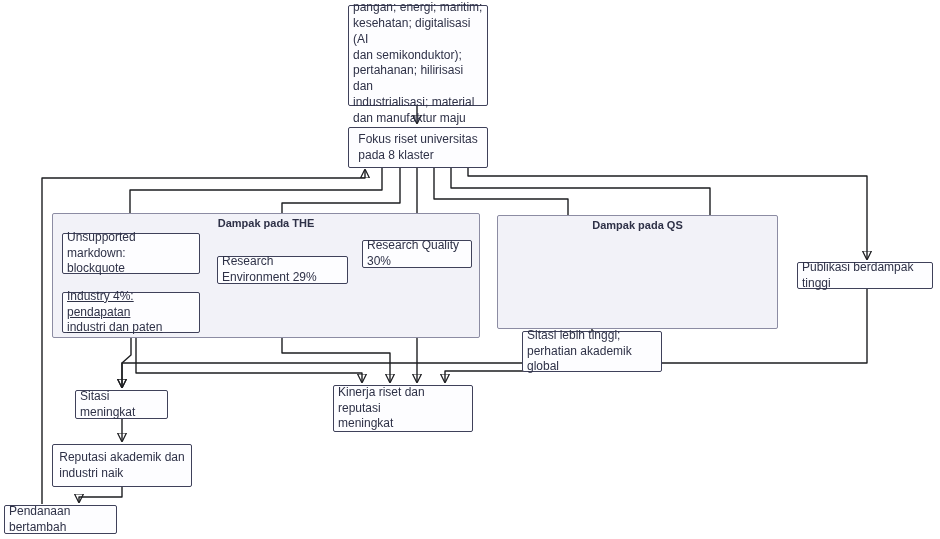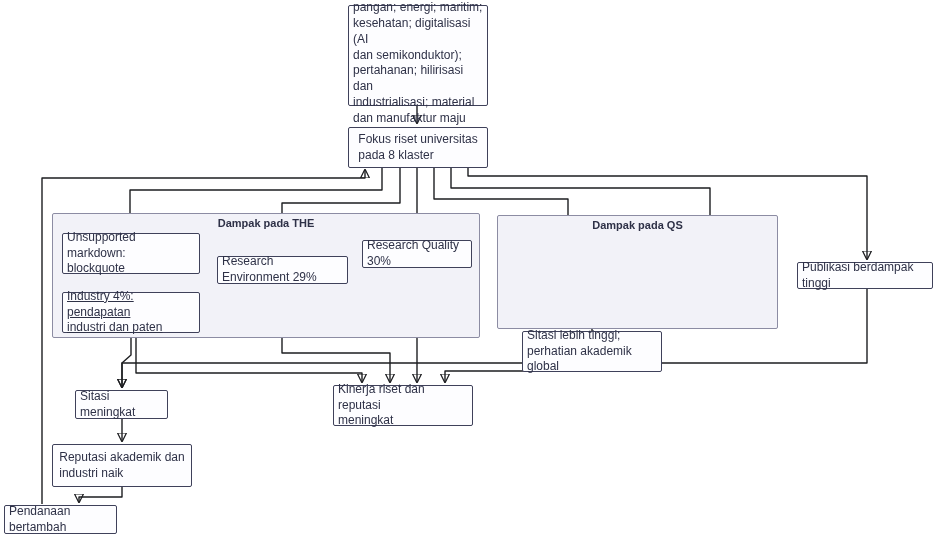--- a/index.html
+++ b/index.html
@@ -119,21 +119,21 @@
 
   <div class="node" style="left:362px; top:240px; width:110px; height:28px;">Research Quality 30%</div>
 
 
 
   <div class="node" style="left:522px; top:283px; width:140px; height:41px;margin-top:48px;">Sitasi lebih tinggi;
 perhatian akademik global</div>
 
   <div class="node" style="left:797px; top:262px; width:136px; height:27px;">Publikasi berdampak tinggi</div>
 
-  <div class="node" style="left:333px; top:385px; width:140px; height:41px;">Kinerja riset dan reputasi
+  <div class="node" style="left:333px; top:385px; width:140px; height:47px;">Kinerja riset dan reputasi
 meningkat</div>
 
   <div class="node" style="left:75px; top:390px; width:93px; height:29px;">Sitasi meningkat</div>
 
   <div class="node" style="left:52px; top:444px; width:140px; height:43px;">Reputasi akademik dan
 industri naik</div>
 
   <div class="node" style="left:4px; top:505px; width:113px; height:29px;">Pendanaan bertambah</div>
 
 </div>

